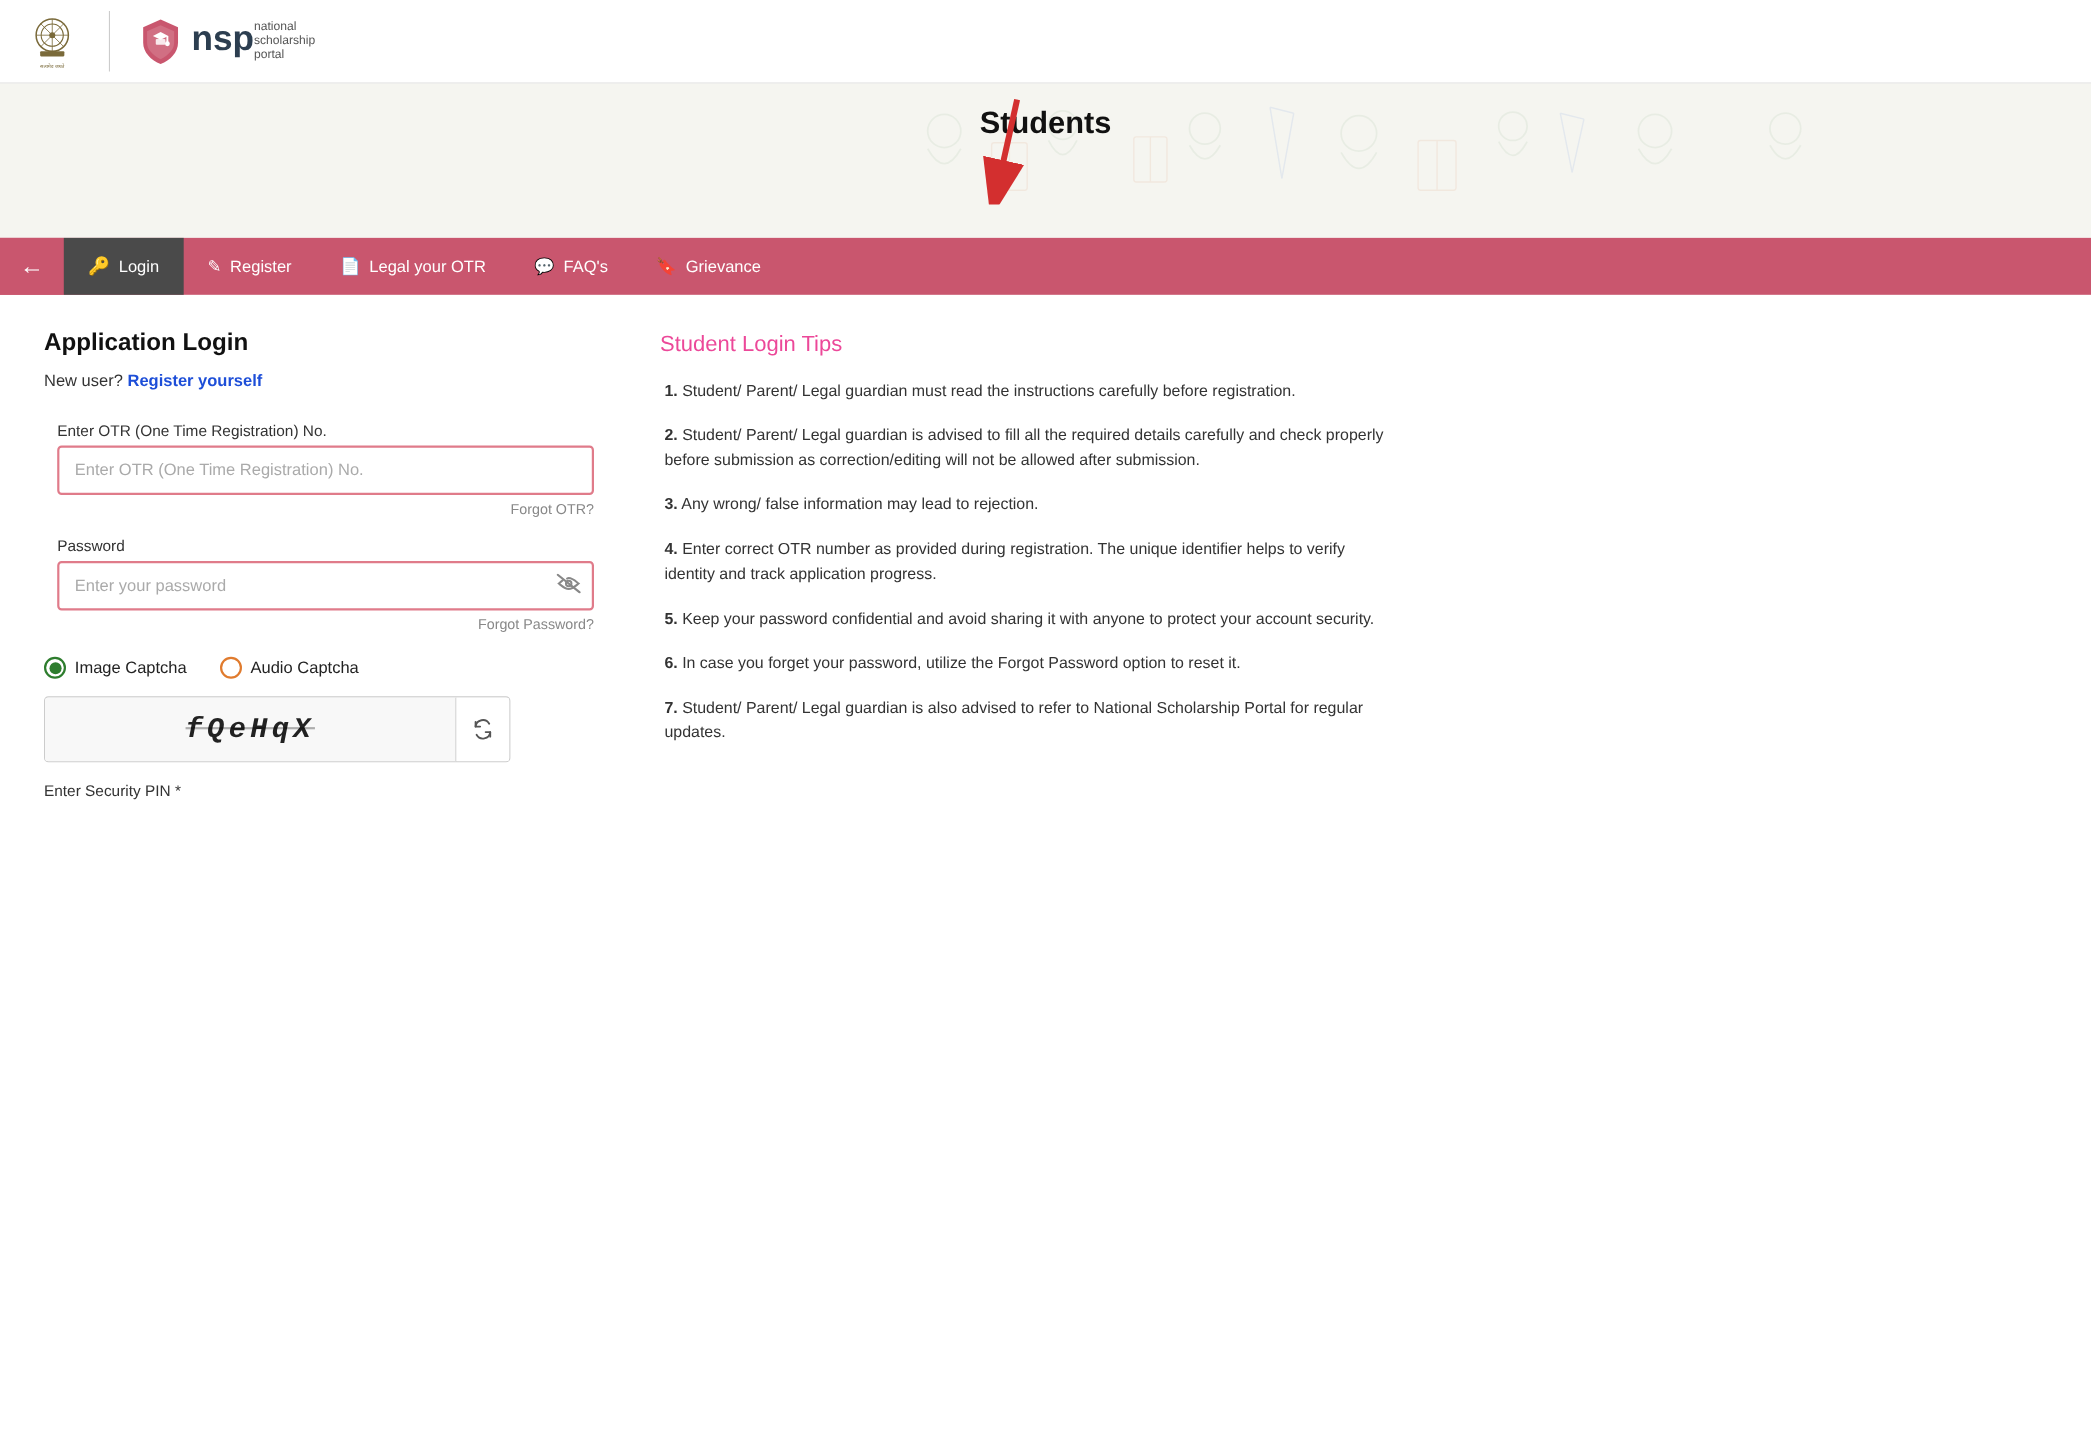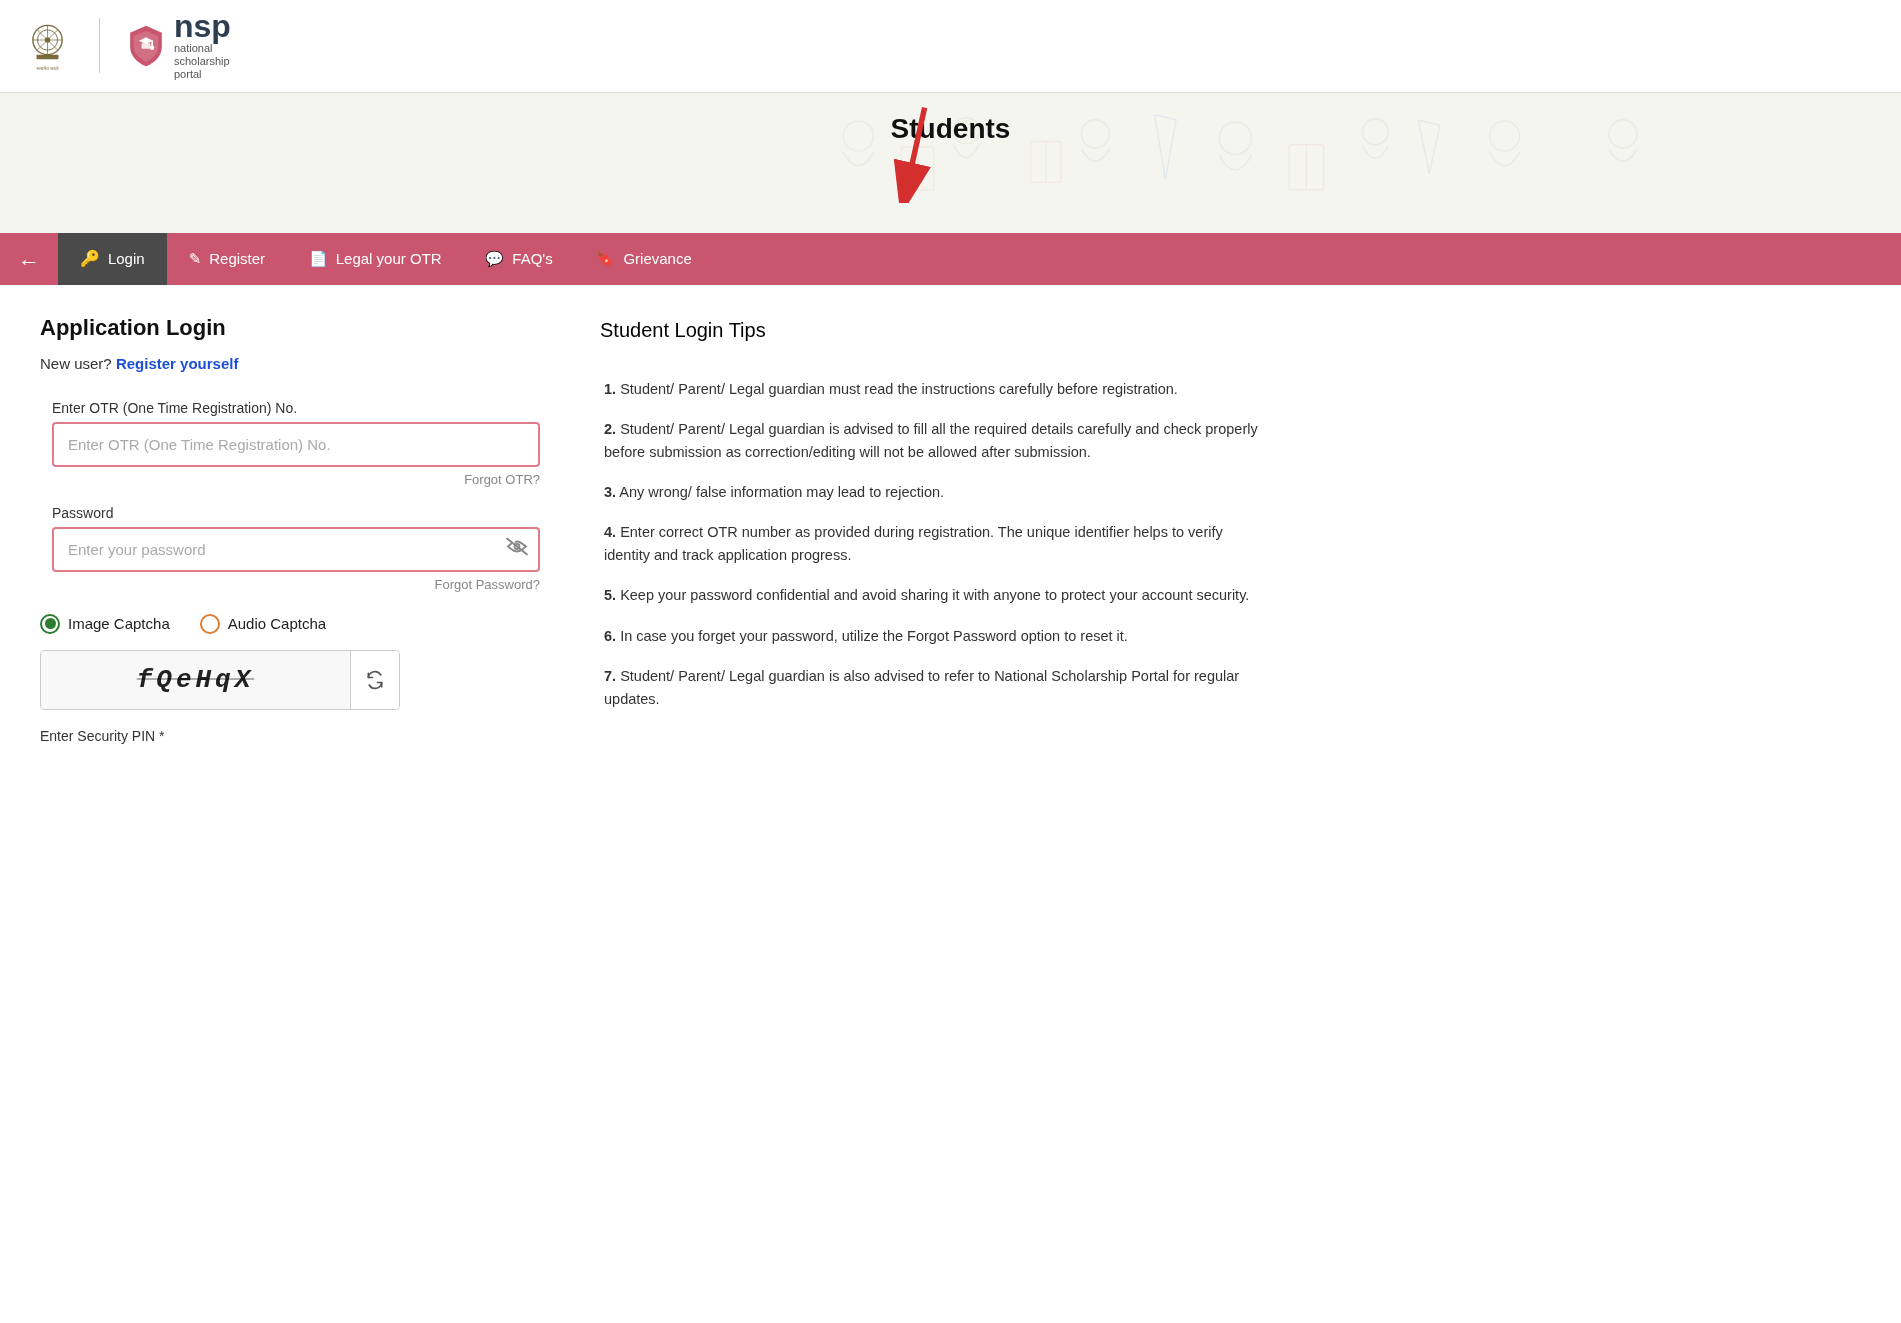--- a/index.html
+++ b/index.html
@@ -32,21 +32,21 @@
       display: flex;
       align-items: center;
       gap: 6px;
     }
     .nsp-shield {
       width: 44px;
       height: 44px;
     }
     .nsp-text {
       display: flex;
-      flex-direction: column;
+      flex-direction: row;
     }
     .nsp-acronym {
       font-size: 32px;
       font-weight: bold;
       color: #2c3e50;
       line-height: 1;
     }
     .nsp-subtitle {
       font-size: 11px;
       color: #555;
@@ -231,21 +231,21 @@
       border-color: #e07b2e;
     }
 
     
     .captcha-box {
       display: flex;
       align-items: center;
       border: 1px solid #ccc;
       border-radius: 4px;
       overflow: hidden;
-      width: 360px;
+      width: 424px;
       height: 60px;
       margin-bottom: 18px;
     }
     .captcha-image-area {
       flex: 1;
       background: #f8f8f8;
       display: flex;
       align-items: center;
       justify-content: center;
       height: 100%;
@@ -279,22 +279,22 @@
       font-weight: 500;
     }
 
     
     .right-panel {
       flex: 1;
       padding-top: 4px;
     }
     .tips-title {
       font-size: 20px;
-      color: #000000;
-      margin-bottom: 36px;
+      color: #ec4899;
+      margin-bottom: 20px;
       font-weight: normal;
     }
     .tips-list {
       list-style: none;
       padding: 0;
     }
     .tips-list li {
       font-size: 14.5px;
       color: #333;
       margin-bottom: 18px;

